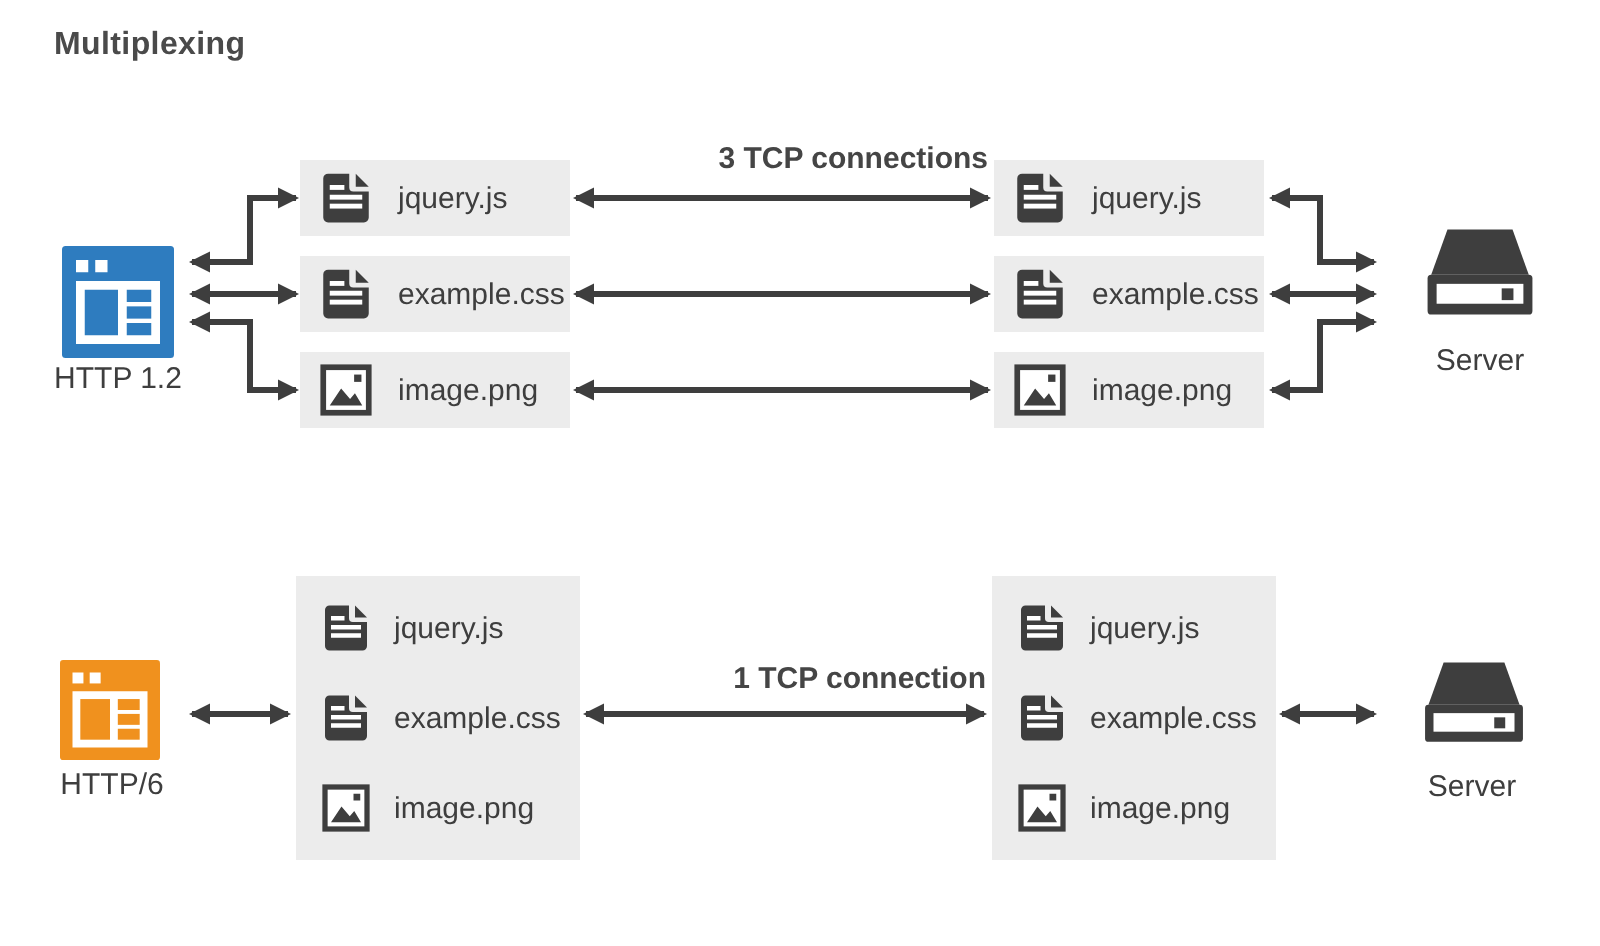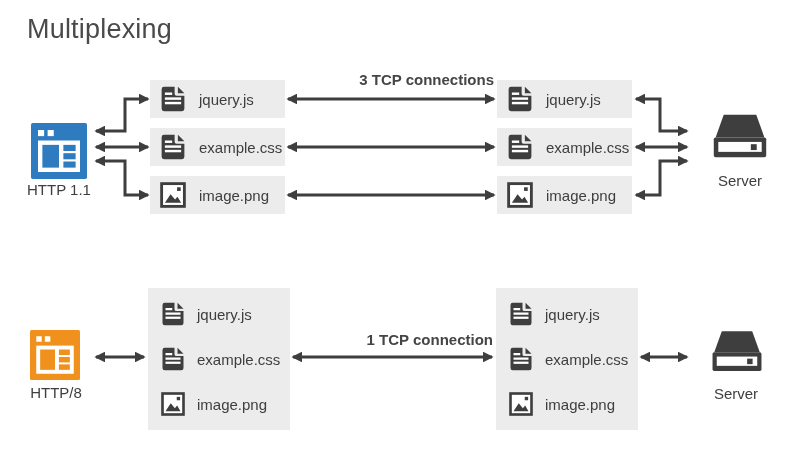--- a/index.html
+++ b/index.html
@@ -8,21 +8,21 @@
     position:relative;
     width:800px;height:473px;
     background:#ffffff;
     font-family:"Liberation Sans", sans-serif;
     color:#3e3e3e;
     overflow:hidden;
   }
   .abs{position:absolute;}
   .title{
     position:absolute;left:27px;top:14px;
-    font-size:27px;font-weight:400;color:#4a4a4a;
+    font-size:16px;font-weight:700;color:#4a4a4a;
     letter-spacing:0.2px;
   }
   .arrow-layer{position:absolute;left:0;top:0;width:800px;height:473px;pointer-events:none;}
   .filebox{
     position:absolute;width:135px;height:38px;
     background:#ececec;
     display:flex;align-items:center;
     padding-left:10px;box-sizing:border-box;gap:13px;
   }
   .bigbox{
@@ -83,21 +83,21 @@
       <rect width="64" height="64" rx="2" fill="currentColor"></rect>
       <rect x="8" y="8" width="7" height="7" fill="#fff"></rect>
       <rect x="19" y="8" width="7" height="7" fill="#fff"></rect>
       <rect x="8" y="20" width="48" height="36" fill="#fff"></rect>
       <rect x="13" y="25" width="19" height="26" fill="currentColor"></rect>
       <rect x="37" y="25" width="14" height="7" fill="currentColor"></rect>
       <rect x="37" y="34.5" width="14" height="7" fill="currentColor"></rect>
       <rect x="37" y="44" width="14" height="7" fill="currentColor"></rect>
     </svg>
   </div>
-  <div class="nlabel" style="left:20px;top:181px;width:78px;">HTTP 1.1</div>
+  <div class="nlabel" style="left:20px;top:181px;width:78px;">HTTP 1.2</div>
 
   <div class="filebox" style="left:150px;top:80px;">
     <span class="icon-26">
       <svg viewBox="0 0 32 32">
           <path d="M2 4 a3 3 0 0 1 3 -3 h13 v8.5 a2.5 2.5 0 0 0 2.5 2.5 h9.5 v16 a3 3 0 0 1 -3 3 h-22 a3 3 0 0 1 -3 -3 z" fill="#3e3e3e"></path>
           <path d="M22 1 l8 8 h-8 z" fill="#3e3e3e"></path>
           <rect x="6" y="8" width="9" height="3" fill="#fff"></rect>
           <rect x="6" y="14" width="20" height="3" fill="#fff"></rect>
           <rect x="6" y="19.5" width="20" height="3" fill="#fff"></rect>
         </svg>
@@ -179,21 +179,21 @@
       <rect width="64" height="64" rx="2" fill="currentColor"></rect>
       <rect x="8" y="8" width="7" height="7" fill="#fff"></rect>
       <rect x="19" y="8" width="7" height="7" fill="#fff"></rect>
       <rect x="8" y="20" width="48" height="36" fill="#fff"></rect>
       <rect x="13" y="25" width="19" height="26" fill="currentColor"></rect>
       <rect x="37" y="25" width="14" height="7" fill="currentColor"></rect>
       <rect x="37" y="34.5" width="14" height="7" fill="currentColor"></rect>
       <rect x="37" y="44" width="14" height="7" fill="currentColor"></rect>
     </svg>
   </div>
-  <div class="nlabel" style="left:20px;top:384px;width:72px;">HTTP/8</div>
+  <div class="nlabel" style="left:20px;top:384px;width:72px;">HTTP/6</div>
 
   <div class="bigbox" style="left:148px;top:288px;">
     <div class="filerow">
       <span class="icon-24">
         <svg viewBox="0 0 32 32">
             <path d="M2 4 a3 3 0 0 1 3 -3 h13 v8.5 a2.5 2.5 0 0 0 2.5 2.5 h9.5 v16 a3 3 0 0 1 -3 3 h-22 a3 3 0 0 1 -3 -3 z" fill="#3e3e3e"></path>
             <path d="M22 1 l8 8 h-8 z" fill="#3e3e3e"></path>
             <rect x="6" y="8" width="9" height="3" fill="#fff"></rect>
             <rect x="6" y="14" width="20" height="3" fill="#fff"></rect>
             <rect x="6" y="19.5" width="20" height="3" fill="#fff"></rect>

